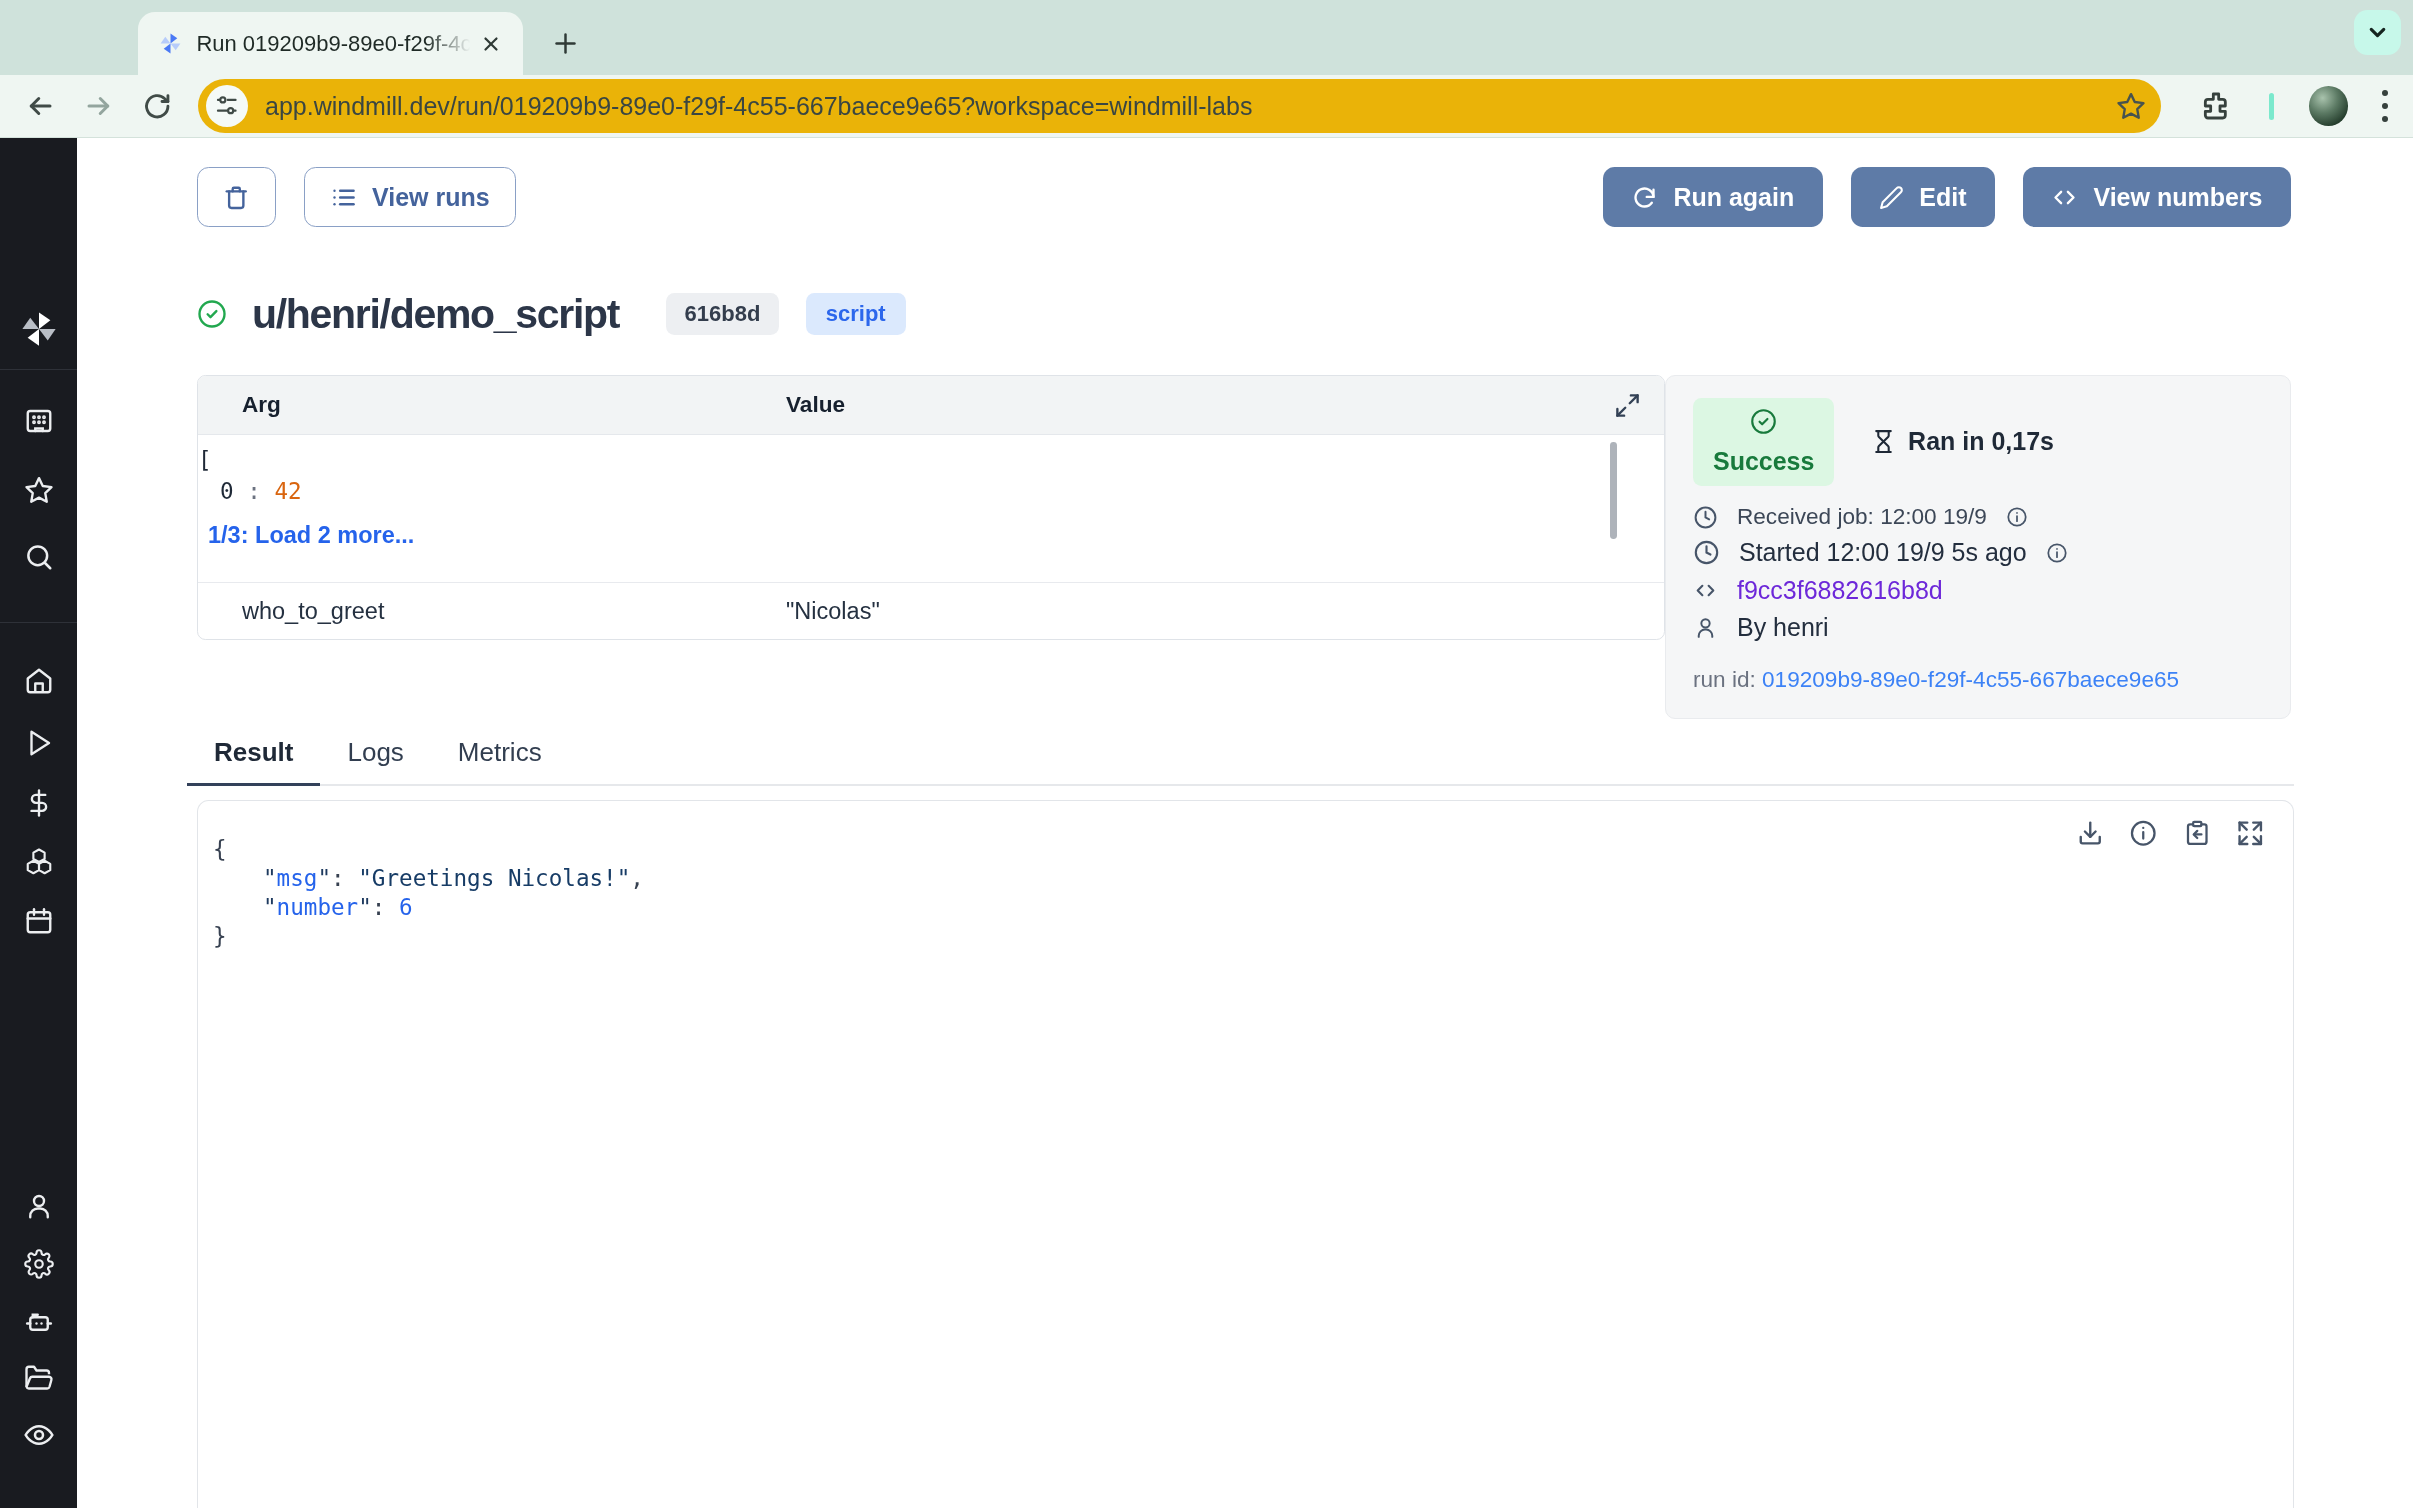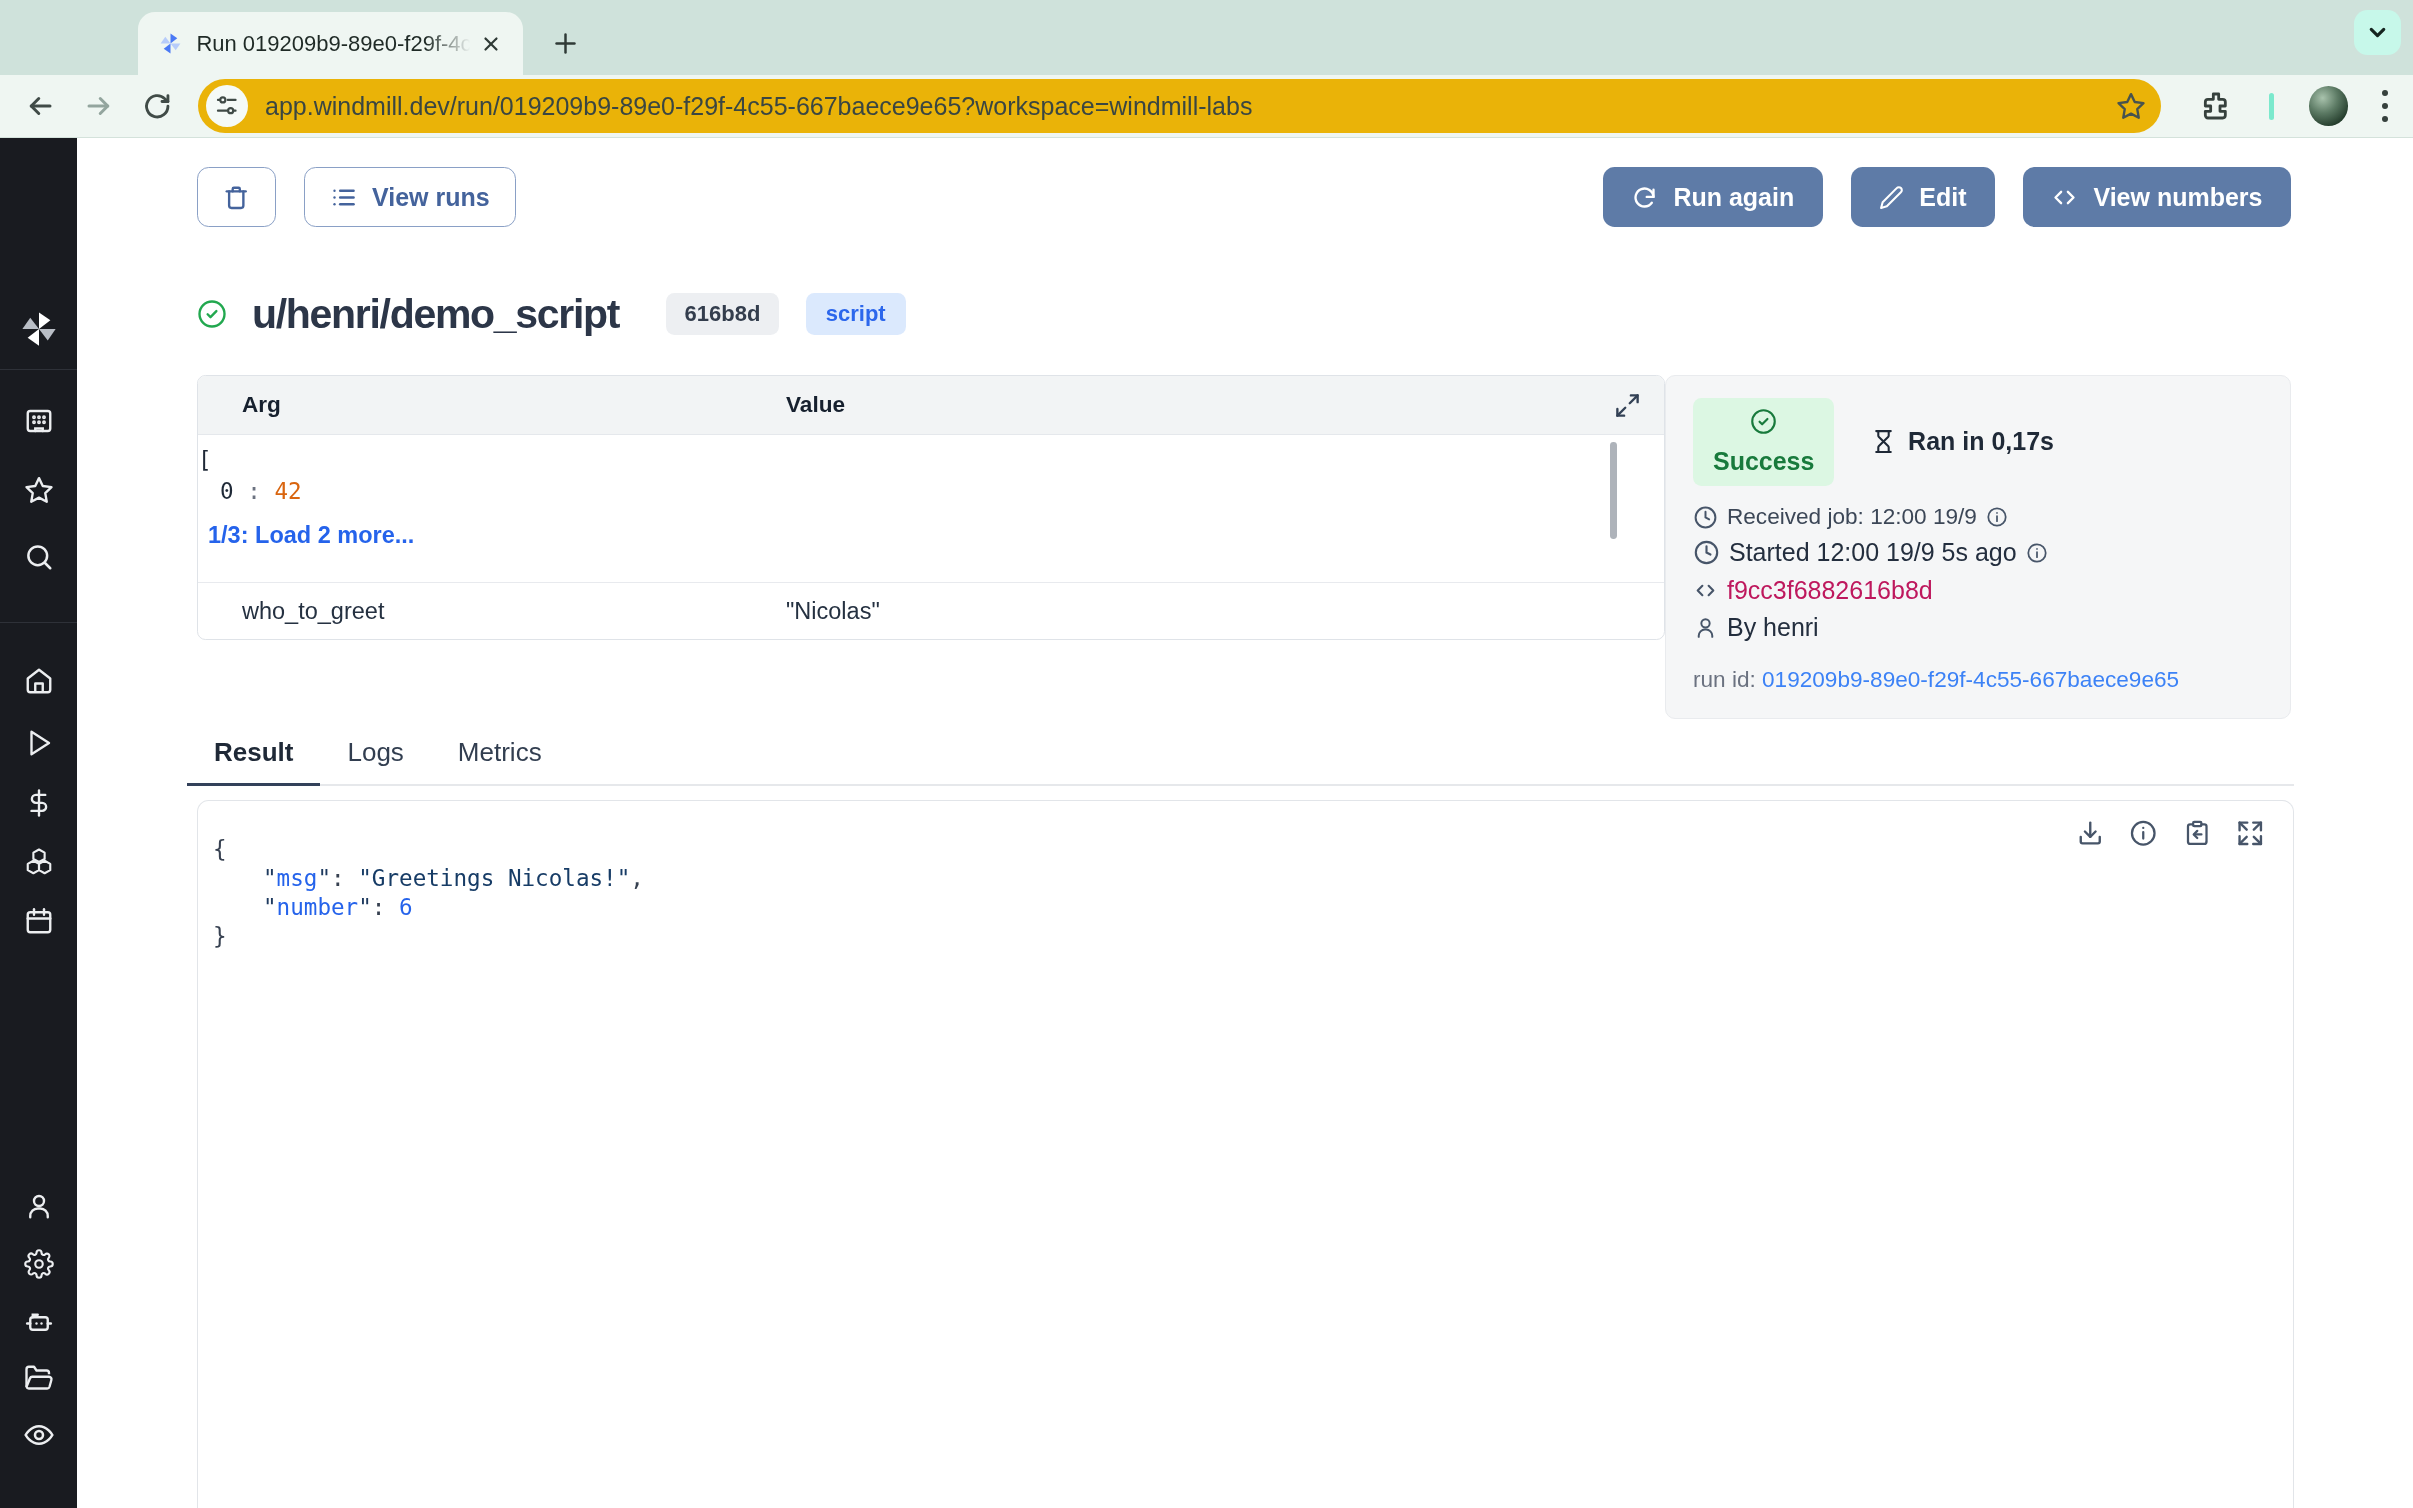--- a/index.html
+++ b/index.html
@@ -82,25 +82,25 @@
   .v-more { margin-top:18.4px; padding-left:10px; font-size:23.5px; font-weight:700; color:#2563eb; cursor:pointer; }
   .v-scroll { position:absolute; right:0; top:6.7px; width:6.7px; height:97px; border-radius:3.4px; background:#aeb3ba; }
   .v-str { font-size:23.5px; color:#253141; display:flex; align-items:center; }
 
   
   .statuscard { width:649px; background:#f5f6f7; border:0.8px solid #e9ebee; border-radius:10px; padding:22px 27px 25px 27px; }
   .sc-top { display:flex; align-items:center; gap:37px; margin-bottom:18.4px; }
   .success-badge { display:flex; align-items:center; gap:11.7px; background:#dcf7e3; border-radius:8.4px;
                    padding:10px 20px; color:#187a3c; font-size:25px; font-weight:700;flex-direction:column; }
   .ranin { display:flex; align-items:center; gap:11.7px; color:#1f2937; font-size:25px; font-weight:700; }
-  .sc-line { display:flex; align-items:center; gap:9px; margin-top:8.4px; color:#3c4757; }
+  .sc-line { display:flex; align-items:center; gap:19px; margin-top:8.4px; color:#3c4757; }
   .sc-line .ico { color:#475569; flex:none; }
   .sc-received { font-size:22.6px; color:#3c4757; }
   .sc-started { font-size:25px; color:#232e3e; }
-  .sc-hash { font-size:25px; color:#be185d;text-align:right; }
+  .sc-hash { font-size:25px; color:#6d28d9;text-align:right; }
   .sc-by { font-size:25px; color:#232e3e; }
   .sc-runid { margin-top:25px; font-size:22.6px; color:#6b7280; }
   .sc-runid a { color:#3c82f6; text-decoration:none; }
 
   
   .tabsrow { position:absolute; top:599px; left:110px; right:119px; }
   .tabs { display:flex; }
   .tabitem { font-size:26px; padding:0 27px 15px 27px; color:#323e50; }
   .tabitem.active { font-weight:700; color:#1f2937; border-bottom:3.4px solid #33415a; }
   .tabs-base { height:1.7px; background:#e6e8eb; margin-top:-1.7px; }

